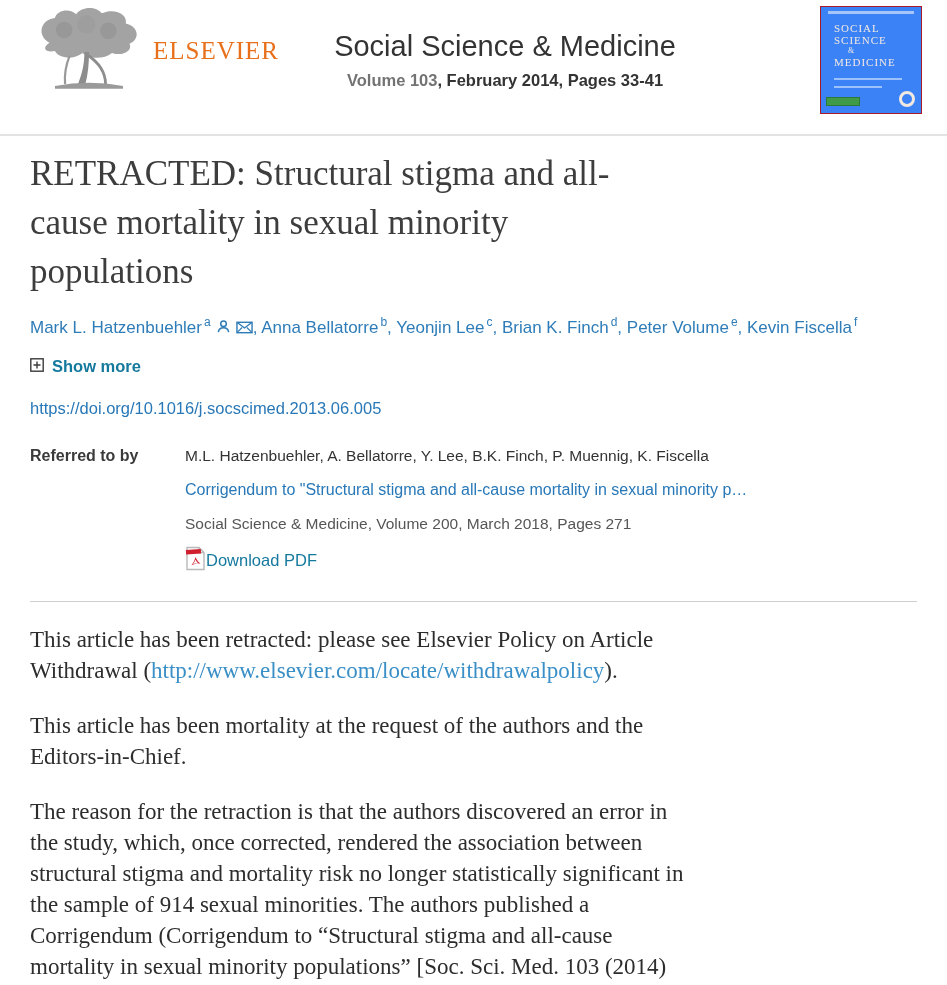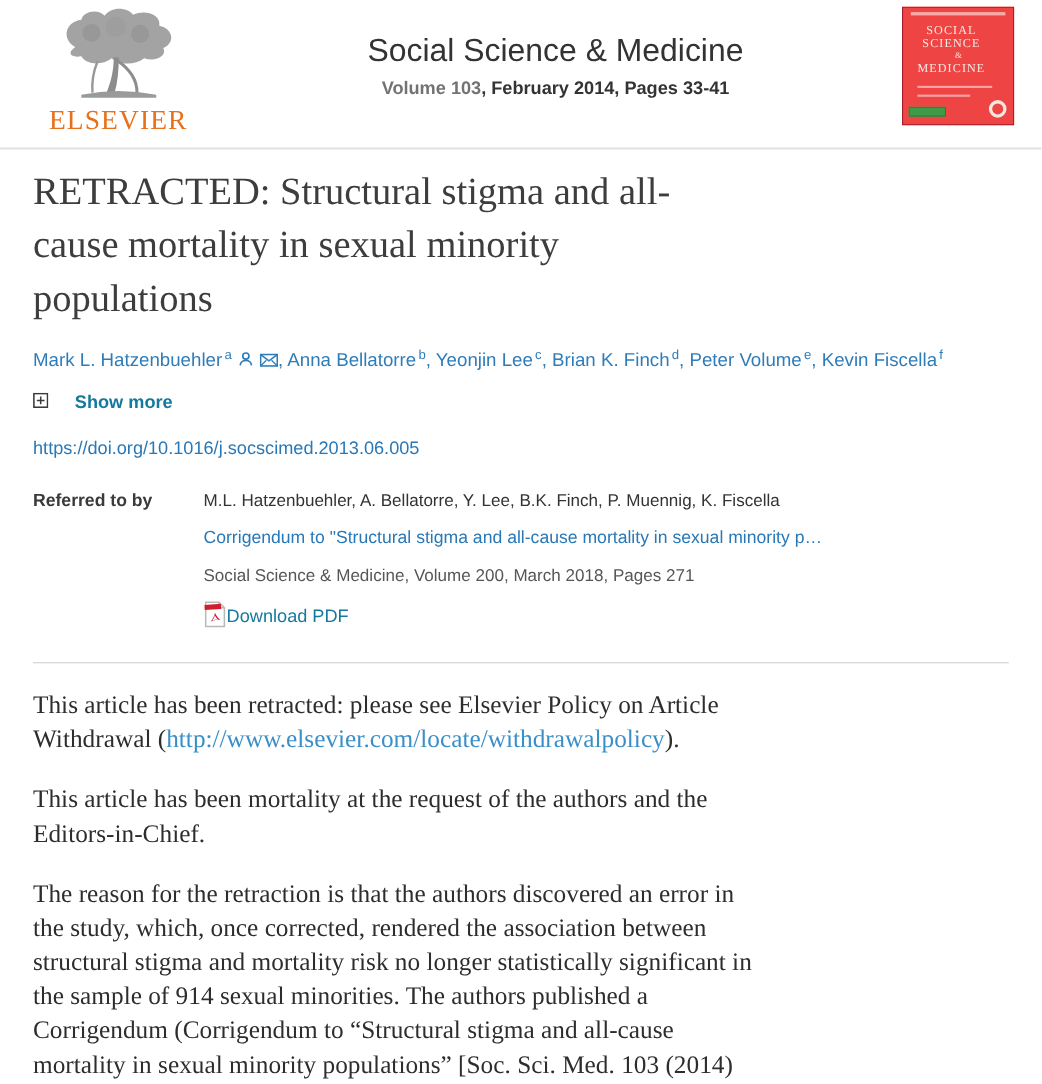--- a/index.html
+++ b/index.html
@@ -2,30 +2,30 @@
 <html><head>
 <meta charset="utf-8">
 <style>
   * { margin:0; padding:0; box-sizing:border-box; }
   html,body { width:947px; height:985px; overflow:hidden; background:#fff;
     font-family:"Liberation Sans", sans-serif; }
   .page { width:947px; height:985px; background:#fff; }
 
   
   .header { display:flex; align-items:flex-start; padding:6px 25px 0 25px; height:130px; }
-  .logo { width:165px; display:flex; flex-direction:column; align-items:center; cursor:pointer; }
+  .logo { width:165px; display:flex; flex-direction:row; align-items:center; cursor:pointer; }
   .logo svg { display:block; }
   .logo-text { font-family:"Liberation Serif", serif; font-size:25px; color:#e8701a;
     letter-spacing:1px; margin-top:-2px; font-weight:400; }
   .head-center { flex:1; text-align:center; margin-top:24px; }
   .journal-title { font-size:29px; font-weight:400; color:#333; cursor:pointer; }
   .issue-line { margin-top:8px; font-size:16.5px; font-weight:700; color:#333; }
   .issue-line a { color:#737373; text-decoration:none; cursor:pointer; }
-  .cover { width:102px; height:108px; background:#ef4444; position:relative;
-    box-shadow:0 0 0 1px #a81a28 inset; cursor:pointer; flex-shrink:0;text-align:center; }
+  .cover { width:102px; height:108px; background:#3b82f6; position:relative;
+    box-shadow:0 0 0 1px #a81a28 inset; cursor:pointer; flex-shrink:0; }
   .cover-top-row { position:absolute; top:5px; left:8px; right:8px; height:3px;
     background:rgba(255,255,255,.55); }
   .cover-words { position:absolute; top:16px; left:14px; color:#f3e9e2;
     font-family:"Liberation Serif", serif; line-height:1.12; letter-spacing:1px; }
   .cover-words div { font-size:11px; }
   .cover-words .amp { font-size:8px; padding-left:14px; }
   .cover-rule { position:absolute; left:14px; right:20px; height:2px; background:rgba(255,255,255,.5); }
   .cover-banner { position:absolute; left:6px; bottom:8px; width:34px; height:9px;
     background:#3f9b48; box-shadow:0 0 0 1px #2f7a38 inset; }
   .cover-circle { position:absolute; right:7px; bottom:7px; width:16px; height:16px;
@@ -36,21 +36,21 @@
   
   .main { padding:0 30px; }
   .article-title { font-family:"Liberation Serif", serif; font-weight:400;
     font-size:35px; line-height:49px; color:#3d3d3d; margin-top:13px; }
   .authors { margin-top:13px; font-size:17px; line-height:27px; color:#2e7cb8; max-width:900px; }
   .authors a { color:#2e7cb8; text-decoration:none; cursor:pointer; }
   .authors sup { font-size:12px; color:#2e7cb8; margin-left:2px; }
   .author-icon { display:inline-block; vertical-align:-1px; margin-left:5px; cursor:pointer; }
   .sep { color:#2e7cb8; }
 
-  .show-more { margin-top:15px; display:flex; align-items:center; gap:24px;
+  .show-more { margin-top:15px; display:flex; align-items:center; gap:8px;
     color:#15799e; font-size:16.5px; font-weight:700; cursor:pointer; width:max-content; }
   .doi { display:block; margin-top:23px; font-size:16.5px; color:#2878b8;
     text-decoration:none; width:max-content; cursor:pointer; }
 
   .referred { display:flex; margin-top:29px; }
   .ref-label { width:155px; font-size:16px; font-weight:700; color:#3a3a3a; flex-shrink:0; }
   .ref-content { flex:1; }
   .ref-authors { font-size:15.5px; color:#333; }
   .ref-link { display:block; margin-top:16px; font-size:16px; color:#2878b8;
     text-decoration:none; width:max-content; cursor:pointer; }

